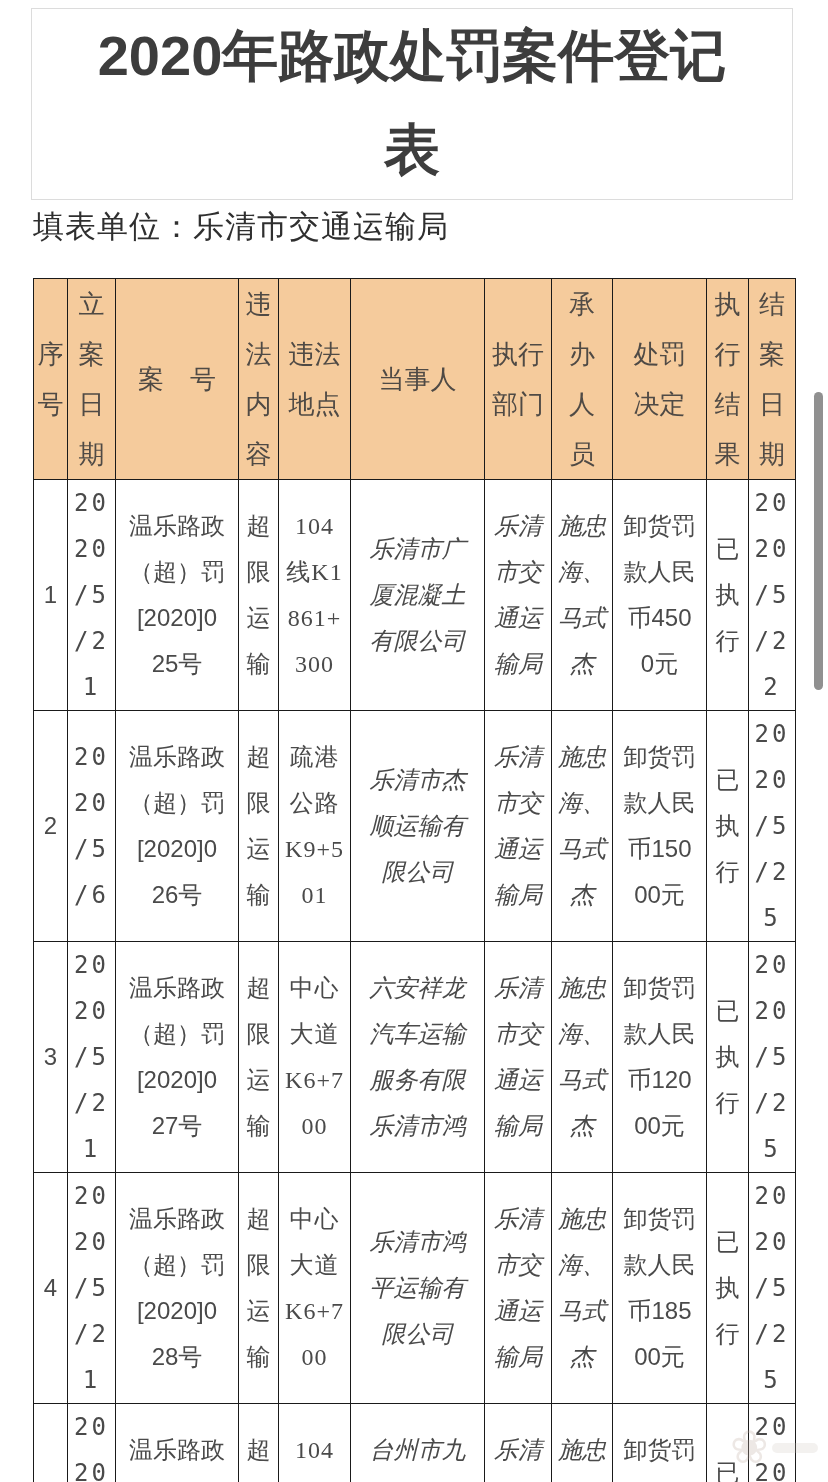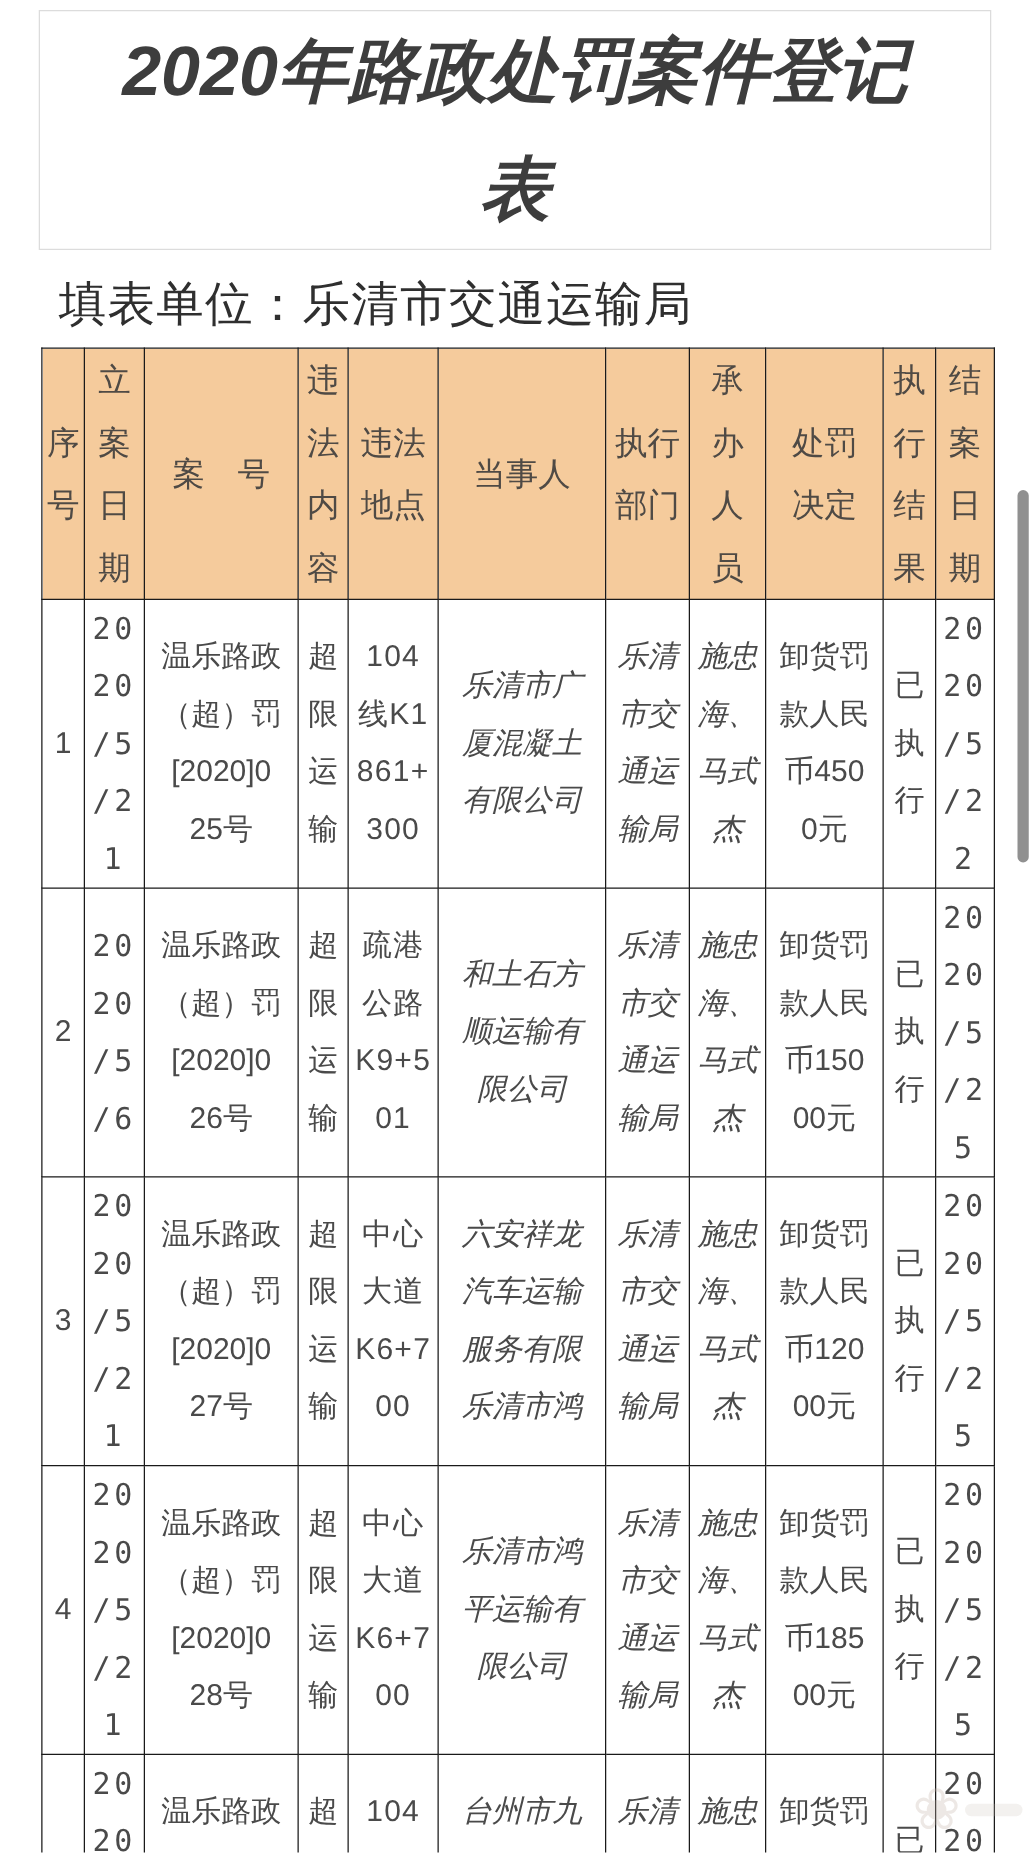--- a/index.html
+++ b/index.html
@@ -20,38 +20,36 @@
   }
   .title-box {
     position: absolute;
     left: 31px;
     top: 8px;
     width: 760px;
     height: 190px;
     background: #ffffff;
     border: 1px solid #dcdcdc;
     display: flex;
-    align-items: center;
+    align-items: flex-start;
     justify-content: center;
     text-align: center;
     font-size: 56px;
     font-weight: bold;
     color: #3d3d3d;
     line-height: 94px;
     white-space: pre-line;
-    font-style: italic;
   }
   .form-unit {
     position: absolute;
-    left: 47px;
+    left: 33px;
     top: 206px;
-    font-size: 38px;
+    font-size: 31px;
     color: #2f2f2f;
     letter-spacing: 1px;
-    margin-top: 12px;
   }
   table.cases {
     position: absolute;
     left: 33px;
     top: 278px;
     width: 762px;
     border-collapse: collapse;
     table-layout: fixed;
   }
   table.cases th, table.cases td {
@@ -84,21 +82,21 @@
   td.c0 { font-size: 24px; }
   td.c1, td.c10 {
     font-family: "DejaVu Sans Mono", monospace;
     font-size: 23px;
     line-height: 35px;
     letter-spacing: 3px;
     margin-top: 28px;
   }
   td.c2 { line-height: 47px; margin-top: 30px; }
   td.c3 { line-height: 47px; }
-  td.c4 { line-height: 46px; font-size: 23px; letter-spacing: 1px; }
+  td.c4 { line-height: 46px; font-size: 23px; letter-spacing: 1px; font-family: Liberation Serif, serif; }
   td.c5 { line-height: 52px; font-style: italic; }
   td.c6, td.c7 { line-height: 48px; font-style: italic; }
   td.c8 { line-height: 46px; }
   td.c9 { line-height: 45px; }
   .scrollbar-thumb {
     position: absolute;
     right: 5px;
     top: 392px;
     width: 9px;
     height: 298px;
@@ -238,21 +236,21 @@
 [2020]0
 26号</td>
           <td class="c3">超
 限
 运
 输</td>
           <td class="c4">疏港
 公路
 K9+5
 01</td>
-          <td class="c5">和土石方
+          <td class="c5">乐清市杰
 顺运输有
 限公司</td>
           <td class="c6">乐清
 市交
 通运
 输局</td>
           <td class="c7">施忠
 海、
 马式
 杰</td>

